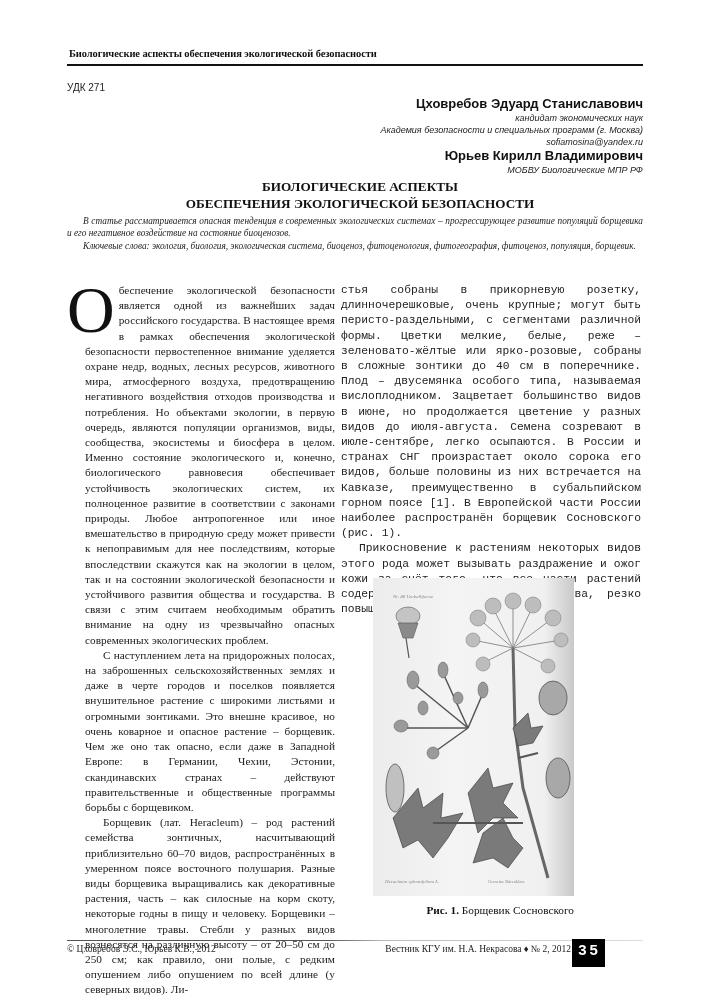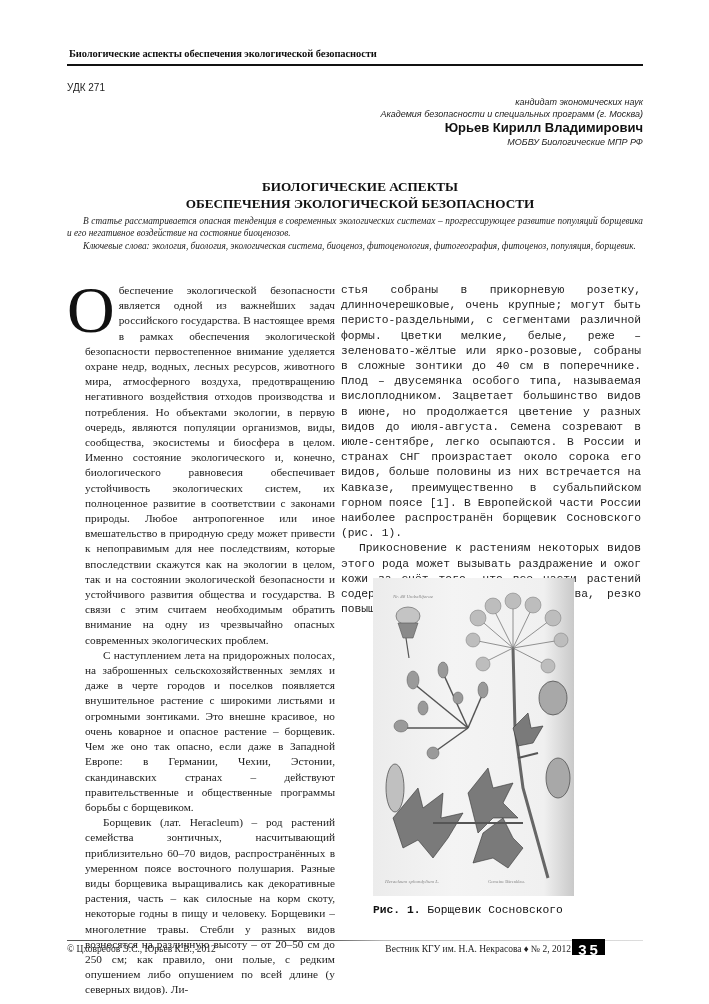--- a/index.html
+++ b/index.html
@@ -23,39 +23,41 @@
 
   .col { position: absolute; top: 283px; font-family: "Liberation Serif", serif; font-size: 11.3px; line-height: 15.2px; text-align: justify; color: #222; hyphens: auto; }
   .col-left { left: 85px; width: 250px; }
   .col-right { left: 341px; width: 300px; font-family: Liberation Mono, monospace; }
   .col p { text-indent: 18px; }
   .col p.first { text-indent: 0; }
   .dropcap { float: left; font-family: "Liberation Serif", serif; font-size: 66px; line-height: 50px; margin: 2px 4px 0 -18px; color: #111; }
   .col-left p.first { margin-left: 0; }
   .plate { position: absolute; left: 373px; top: 578px; width: 201px; height: 318px; background: linear-gradient(90deg, #ececec 0%, #f4f4f4 40%, #f0f0f0 85%, #c9c9c9 100%); overflow: hidden; }
   .plate svg { width: 100%; height: 100%; display: block; }
-  .fig-caption { position: absolute; left: 373px; top: 904px; width: 201px; text-align: left; font-family: Liberation Mono, monospace; font-size: 11.3px; color: #111; }
+  .fig-caption { position: absolute; left: 373px; top: 904px; width: 201px; text-align: right; font-family: Liberation Serif, serif; font-size: 11.3px; color: #111; }
   .fig-caption .lbl { font-weight: bold; }
 
   .foot-rule { position: absolute; left: 67px; top: 940px; width: 576px; height: 1px; background: linear-gradient(90deg, #555 0%, #555 45%, #bbb 55%, #ddd 100%); }
   .foot-left { position: absolute; left: 67px; top: 944px; font-family: "Liberation Serif", serif; font-size: 9.5px; color: #222; }
   .foot-right { position: absolute; right: 138px; top: 944px; font-family: "Liberation Serif", serif; font-size: 9.5px; color: #222; white-space: nowrap; }
-  .page-num { position: absolute; left: 572px; top: 939px; width: 33px; height: 16px; background: #000; color: #fff; font-family: "Liberation Sans", sans-serif; font-weight: bold; font-size: 15px; line-height: 22px; text-align: center; letter-spacing: 3px; padding-left: 2px; }
+  .page-num { position: absolute; left: 572px; top: 939px; width: 33px; height: 28px; background: #000; color: #fff; font-family: "Liberation Sans", sans-serif; font-weight: bold; font-size: 15px; line-height: 22px; text-align: center; letter-spacing: 3px; padding-left: 2px; }
 </style>
 </head>
 <body>
 
 <div class="running-head">Биологические аспекты обеспечения экологической безопасности</div>
 <div class="head-rule"></div>
 
 <div class="udk">УДК 271</div>
 
 <div class="authors">
+  <div class="author-name">Цховребов Эдуард Станиславович</div>
   <div class="author-meta">кандидат экономических наук</div>
   <div class="author-meta">Академия безопасности и специальных программ (г. Москва)</div>
+  <div class="author-meta">sofiamosina@yandex.ru</div>
   <div class="author-name">Юрьев Кирилл Владимирович</div>
   <div class="author-meta">МОБВУ Биологические МПР РФ</div>
 </div>
 
 <div class="title">
   <div>БИОЛОГИЧЕСКИЕ АСПЕКТЫ</div>
   <div>ОБЕСПЕЧЕНИЯ ЭКОЛОГИЧЕСКОЙ БЕЗОПАСНОСТИ</div>
 </div>
 
 <div class="abstract">

